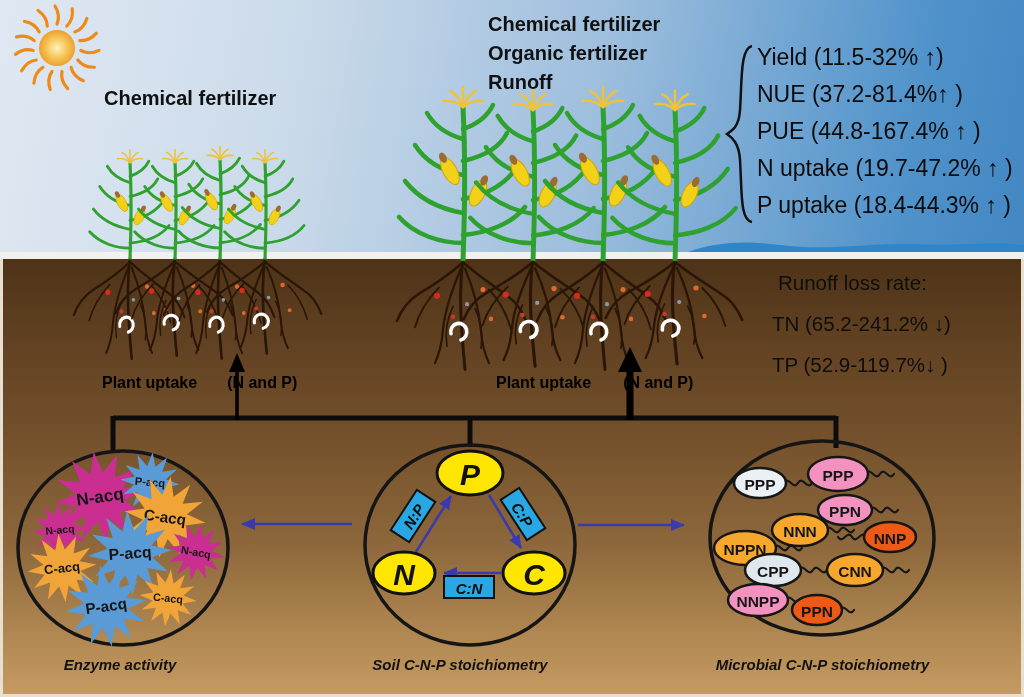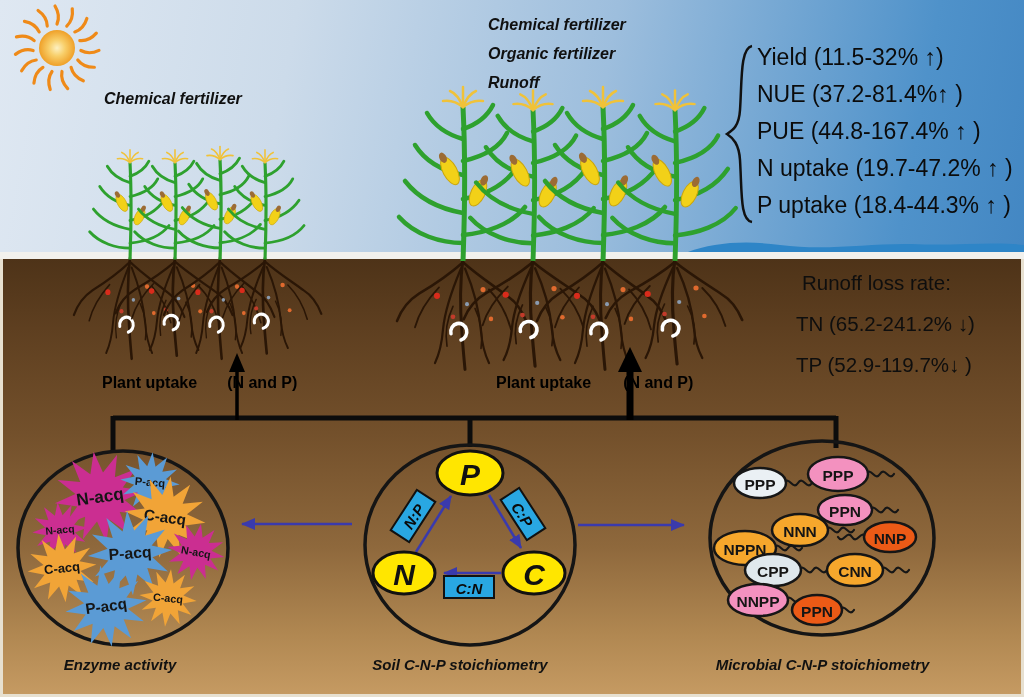--- a/index.html
+++ b/index.html
@@ -6,21 +6,21 @@
   .fig{position:relative;width:1024px;height:697px;overflow:hidden;
        font-family:"Liberation Sans","DejaVu Sans",sans-serif;background:#fff;}
   .sky{position:absolute;left:0;top:0;width:1024px;height:252px;
        background:linear-gradient(100deg,#dfe8f2 0%,#ccdbea 28%,#9dbedd 58%,#4f92ca 88%,#4387c3 100%);}
   .surface{position:absolute;left:0;top:252px;width:1024px;height:7px;background:#f2f1ed;z-index:2;}
   .soil{position:absolute;left:0;top:259px;width:1024px;height:438px;box-sizing:border-box;
         border-left:3px solid #e7e0d0;border-right:3px solid #e7e0d0;border-bottom:3px solid #e7e0d0;
         background:linear-gradient(180deg,#4e3318 0%,#5e3f20 16%,#73502b 40%,#8e683c 66%,#b08751 86%,#c59a62 100%);}
   svg.overlay{position:absolute;left:0;top:0;z-index:4;}
   .txt{position:absolute;z-index:6;}
-  .title{font-weight:bold;font-style:italic;font-size:16px;color:#101010;white-space:nowrap;line-height:29px;}
+  .title{font-weight:bold;font-size:20px;color:#101010;white-space:nowrap;line-height:29px;}
   .benefits{font-size:23px;color:#0b0b0b;line-height:37px;white-space:nowrap;}
   .benefits div{height:37px;}
   .runoff{font-size:20.5px;color:#0e0e0e;line-height:41px;white-space:nowrap;}
   .uptake{display:flex;font-weight:bold;font-size:16px;color:#000;white-space:nowrap;}
   .caption{font-weight:bold;font-style:italic;font-size:15px;color:#111;text-align:center;white-space:nowrap;}
   
   .burst-t{font:bold 18px "Liberation Sans","DejaVu Sans",sans-serif;text-anchor:middle;dominant-baseline:central;fill:#161616;}
   .node-t{font:italic bold 30px "Liberation Sans","DejaVu Sans",sans-serif;text-anchor:middle;dominant-baseline:central;fill:#111;}
   .ratio-t{font:italic bold 15px "Liberation Sans","DejaVu Sans",sans-serif;text-anchor:middle;dominant-baseline:central;fill:#0a0a0a;}
   .microbe-t{font:bold 15.5px "Liberation Sans","DejaVu Sans",sans-serif;text-anchor:middle;dominant-baseline:central;fill:#151515;}
@@ -300,21 +300,21 @@
   </div>
 
   <div class="txt benefits" style="left:757px;top:39px;">
     <div>Yield (11.5-32% ↑)</div>
     <div>NUE (37.2-81.4%↑ )</div>
     <div>PUE (44.8-167.4% ↑ )</div>
     <div>N uptake (19.7-47.2% ↑ )</div>
     <div>P uptake (18.4-44.3% ↑ )</div>
   </div>
 
-  <div class="txt runoff" style="left:772px;top:262px;margin-left:24px;">
+  <div class="txt runoff" style="left:772px;top:262px;">
     <div style="padding-left:6px;">Runoff loss rate:</div>
     <div>TN (65.2-241.2% ↓)</div>
     <div>TP (52.9-119.7%↓ )</div>
   </div>
 
   <div class="txt uptake" style="left:102px;top:374px;gap:30px;">
     <span>Plant uptake</span>
     <span>(N and P)</span>
   </div>
 

